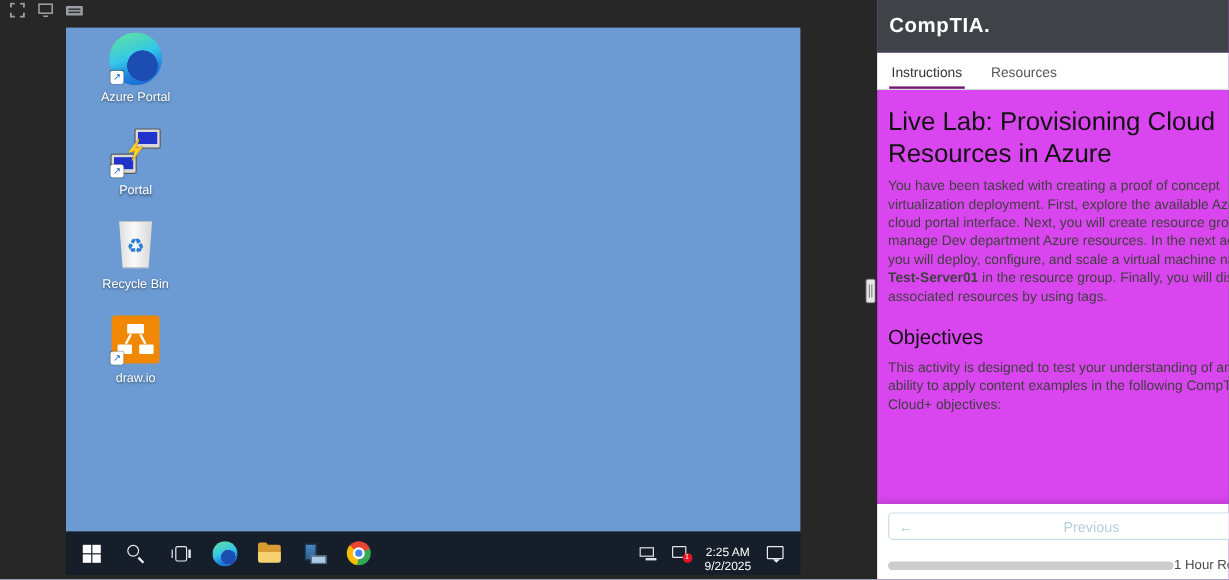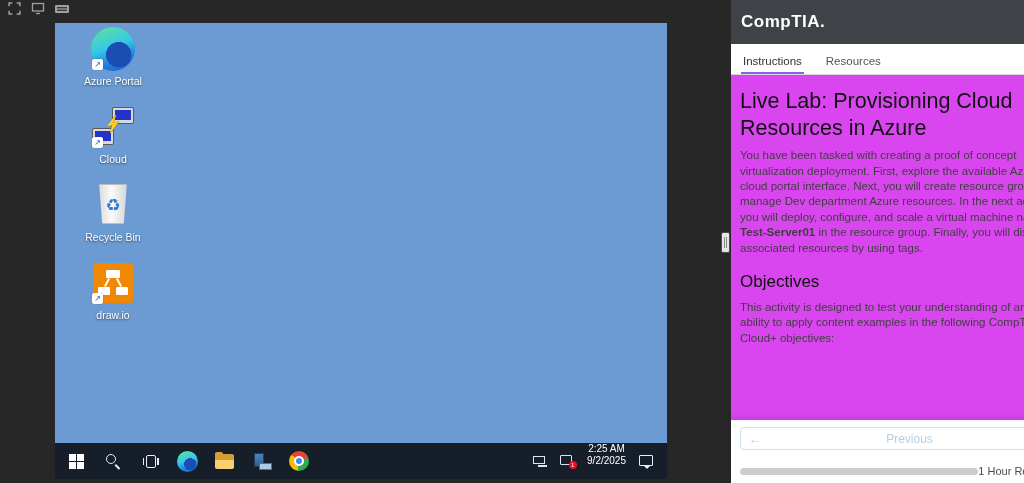--- a/index.html
+++ b/index.html
@@ -69,21 +69,21 @@
   .folder .bk { position:absolute; left:0; top:0; width:19px; height:14px; background:#d89c35; border-radius:2px; }
   .folder .tab { position:absolute; left:0; top:-2px; width:8px; height:4px; background:#d89c35; border-radius:2px 2px 0 0; }
   .folder .ft { position:absolute; left:0; bottom:0; width:19px; height:9px; background:#f7d070; border-radius:1px 1px 2px 2px; }
   .srvmgr { position:relative; width:20px; height:17px; }
   .srvmgr .tower { position:absolute; left:2px; top:0; width:10px; height:14px; background:linear-gradient(180deg,#4a86bd,#2e5f8f); border:1px solid #1d3f61; }
   .srvmgr .tray { position:absolute; left:7px; bottom:0; width:13px; height:7px; background:#aecbe4; border:1px solid #51708c; }
   .chrome-g { position:relative; width:20px; height:20px; border-radius:50%;
      background:conic-gradient(from -50deg,#ea4335 0 33%,#34a853 0 66%,#fbbc05 0 100%); }
   .chrome-g .hub { position:absolute; left:5px; top:5px; width:10px; height:10px; background:#4285f4; border:2px solid #fff; border-radius:50%; }
 
-  .tb-right { margin-left:auto; display:flex; align-items:flex-start; gap:5px; padding-right:10px; }
+  .tb-right { margin-left:auto; display:flex; align-items:flex-end; gap:5px; padding-right:10px; }
   .tray-ic { position:relative; display:flex; align-items:center; justify-content:center; width:22px; height:36px; cursor:pointer; }
   .net-g { position:relative; width:14px; height:11px; }
   .net-g .scrn { position:absolute; left:0; top:0; width:12px; height:8px; border:1.3px solid #dfe4ea; }
   .net-g .cbl { position:absolute; left:5px; bottom:0; width:9px; height:1.5px; background:#dfe4ea; }
   .sec-g { position:relative; width:15px; height:12px; }
   .sec-g .bx { position:absolute; left:0; top:0; width:12px; height:10px; border:1.3px solid #dfe4ea; border-radius:1px; }
   .sec-g .badge { position:absolute; right:-2px; bottom:-2px; width:8px; height:8px; background:#e81123; border-radius:50%;
      color:#fff; font-size:6px; display:flex; align-items:center; justify-content:center; }
   .clock { color:#fff; font-size:10px; line-height:12px; text-align:center; cursor:pointer; padding:0 4px; }
   .acenter { position:relative; width:15px; height:13px; cursor:pointer; }
@@ -98,21 +98,21 @@
   
   .panel { position:absolute; left:731px; top:0; width:345px; height:483px; background:#d946ef; }
   .p-header { height:44px; background:#3f4347; display:flex; align-items:center; padding:0 10px; }
   .brand { color:#fff; font-size:17px; font-weight:700; letter-spacing:.5px; }
   .end-btn { margin-left:auto; display:flex; align-items:center; gap:4px; color:#fff; cursor:pointer; }
   .end-btn .x { font-size:13px; }
   .end-btn .t { font-size:11px; }
 
   .p-tabs { height:31px; display:flex; align-items:flex-end; padding:0 10px; border-bottom:1px solid #d8d8d8; background:#fff; }
   .tab { font-size:11.5px; padding:6px 2px 7px; margin-right:20px; color:#555; cursor:pointer; }
-  .tab.active { color:#333; border-bottom:2px solid #8b5cf6; padding-bottom:5px; }
+  .tab.active { color:#333; border-bottom:2px solid #701a75; padding-bottom:5px; }
   .tab-icons { margin-left:auto; display:flex; align-items:center; gap:10px; padding-bottom:6px; }
   .help-ic { width:14px; height:14px; border-radius:50%; background:#3a3f44; color:#fff; font-size:10px; font-weight:700;
      display:flex; align-items:center; justify-content:center; cursor:pointer; }
   .gear-ic { font-size:15px; color:#3a3f44; line-height:14px; cursor:pointer; }
 
   .p-content { position:absolute; top:76px; left:0; right:13px; bottom:68px; padding:12px 0 0 9px; overflow:hidden; }
   .p-content h1 { font-size:21.5px; font-weight:400; color:#111; line-height:1.26; margin-bottom:6px; }
   .p-content h2 { font-size:17px; font-weight:400; color:#111; margin:16px 0 8px; }
   .p-content p { font-size:11.5px; color:#3f3f3f; line-height:1.34; }
 
@@ -171,21 +171,21 @@
           <div class="art putty-art">
             <div class="mon m1">
                 <div class="scr"></div>
               </div>
             <span class="bolt">⚡</span>
             <div class="mon m2">
                 <div class="scr"></div>
               </div>
             <span class="sc-badge">↗</span>
           </div>
-          <span class="lbl">Cloud</span>
+          <span class="lbl">Portal</span>
         </div>
 
         <div class="dicon">
           <div class="art">
             <div class="bin-art">
                 <span class="sym">♻</span>
               </div>
           </div>
           <span class="lbl">Recycle Bin</span>
         </div>

